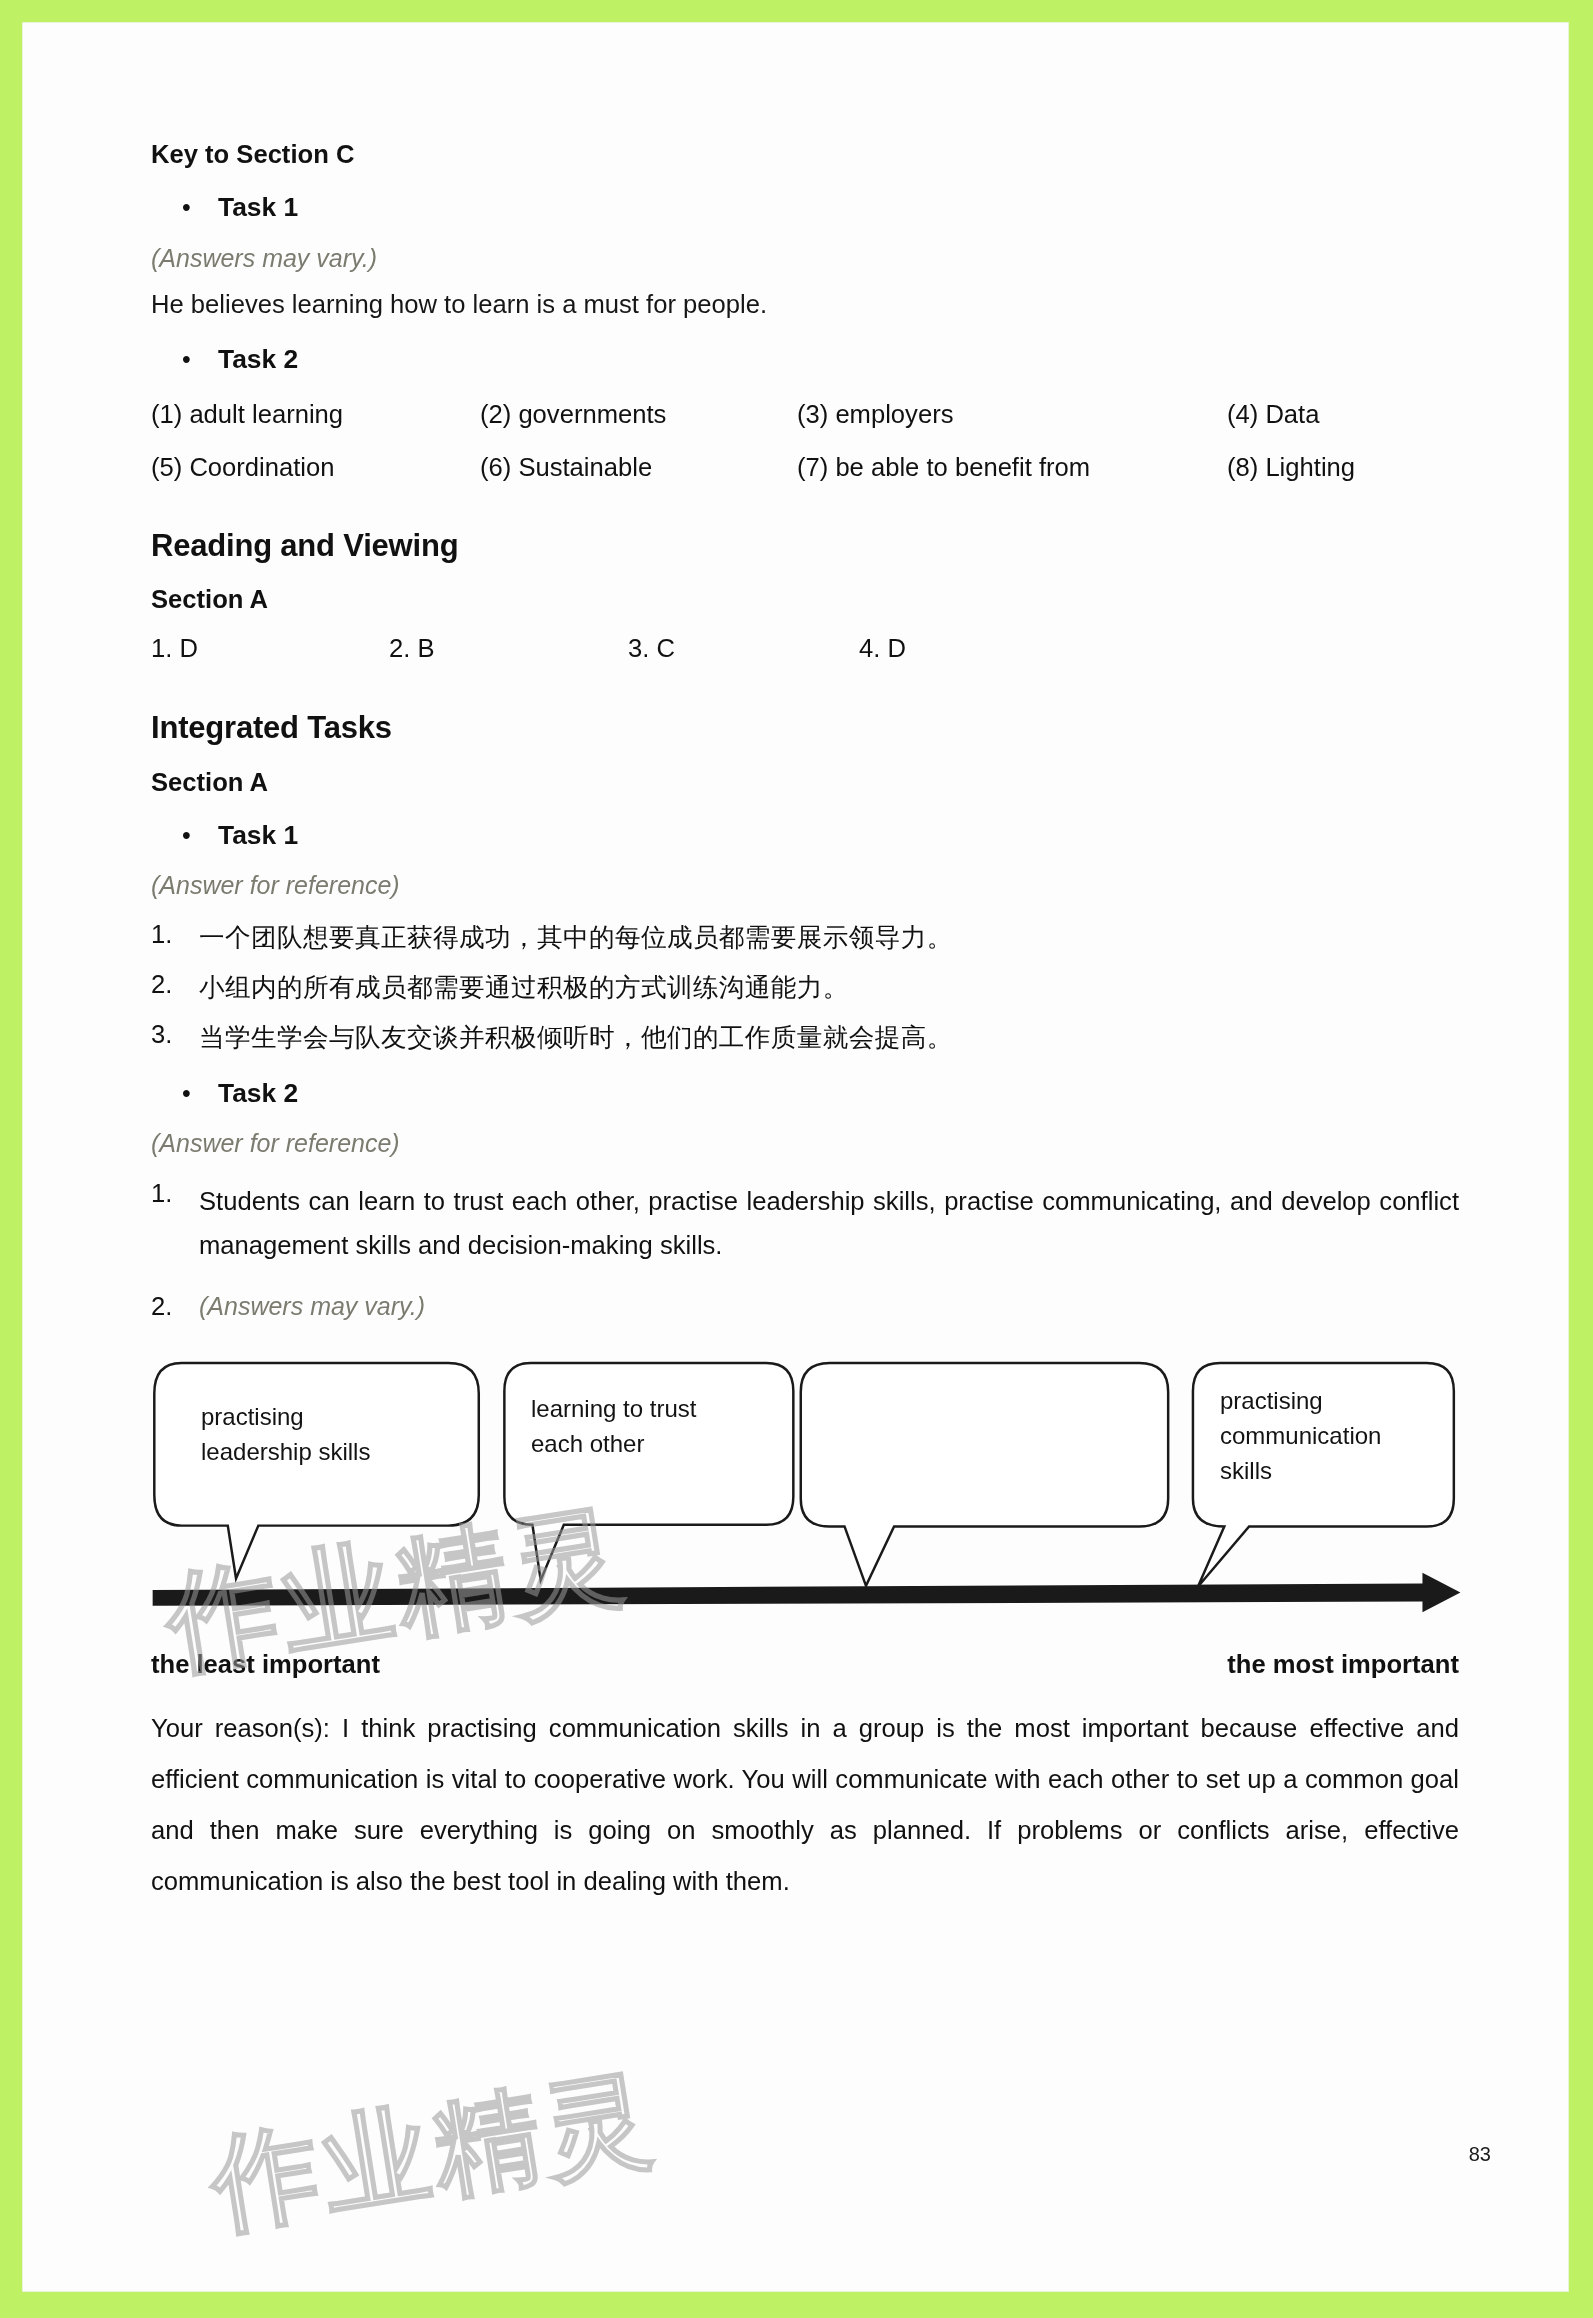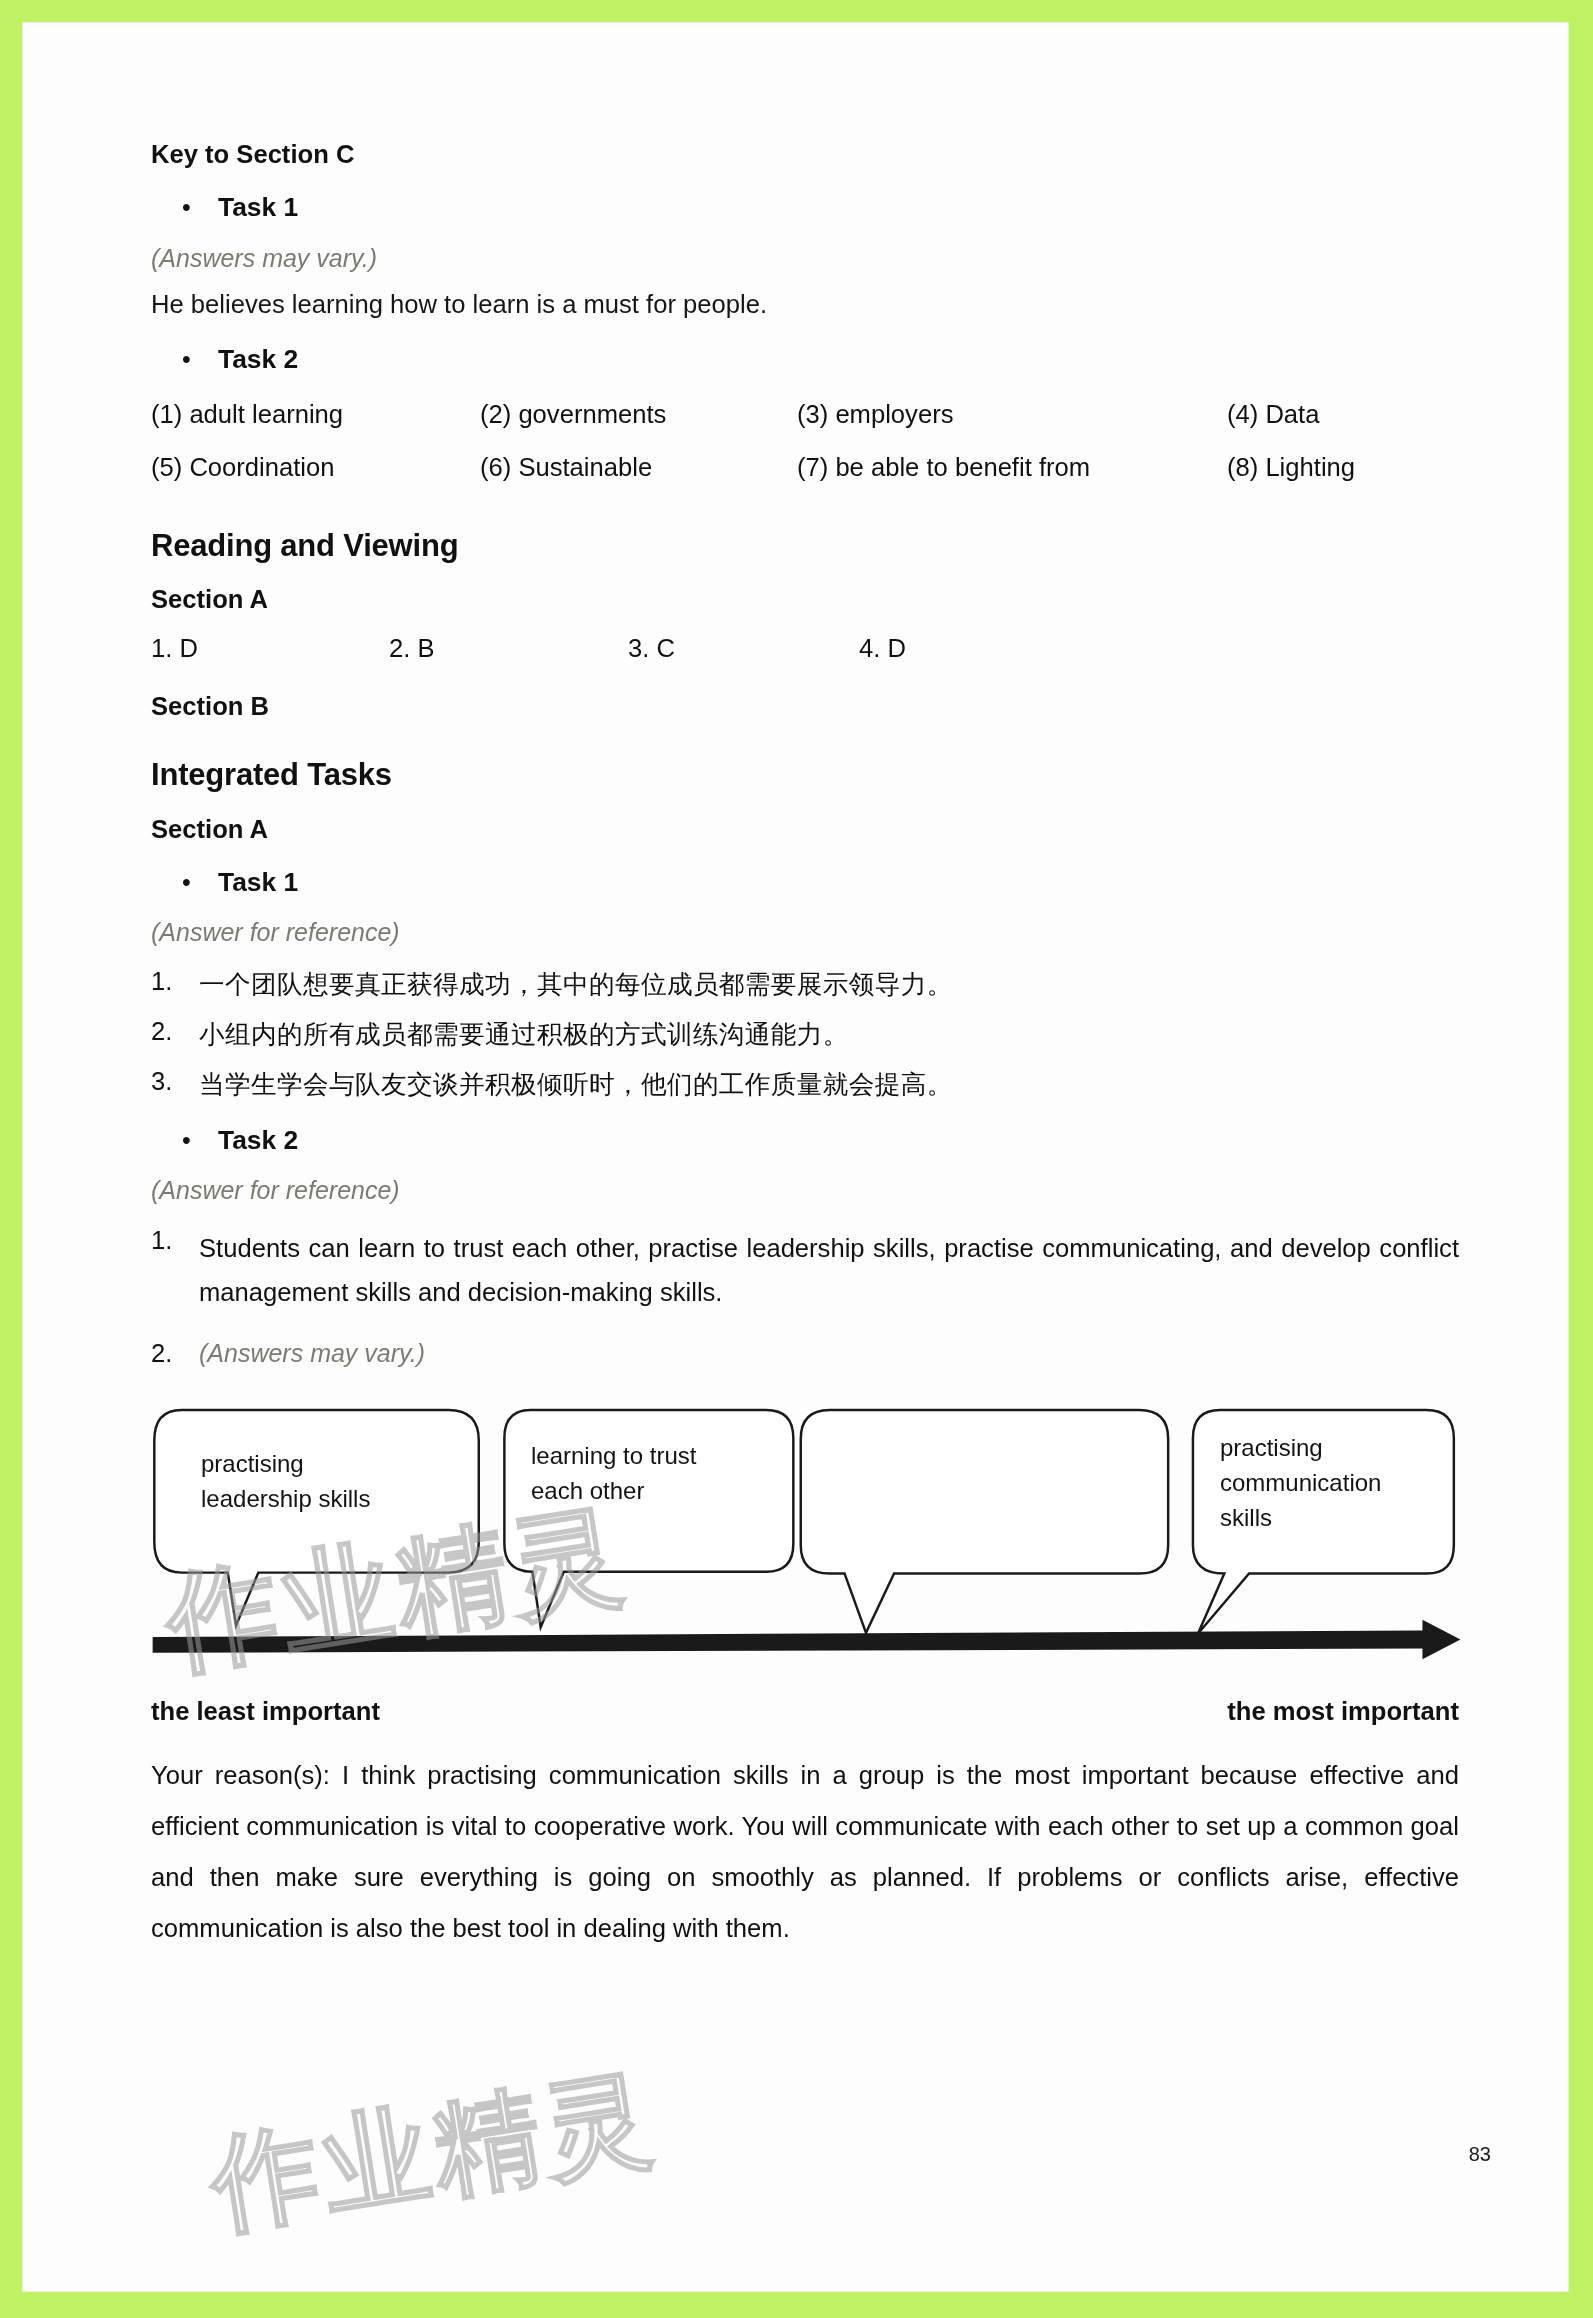--- a/index.html
+++ b/index.html
@@ -228,21 +228,20 @@
 
     <div class="h-sub" style="margin-top:21.5px;">Section A</div>
 
     <div class="ans-row" style="margin-top:20px;">
       <span class="ans-cell" style="left:0px">1. D</span>
       <span class="ans-cell" style="left:238px">2. B</span>
       <span class="ans-cell" style="left:477px">3. C</span>
       <span class="ans-cell" style="left:708px">4. D</span>
     </div>
 
-    <div class="h-sub" style="margin-top:18px;">Section B</div>
 
 
     <div class="h-major" style="margin-top:36px;">Integrated Tasks</div>
 
     <div class="h-sub" style="margin-top:21.5px;">Section A</div>
 
     <div class="bullet-row" style="margin-top:23px; margin-left:31px;">
       <span class="bullet-dot">•</span>
       <span class="bullet-label">Task 1</span>
     </div>

